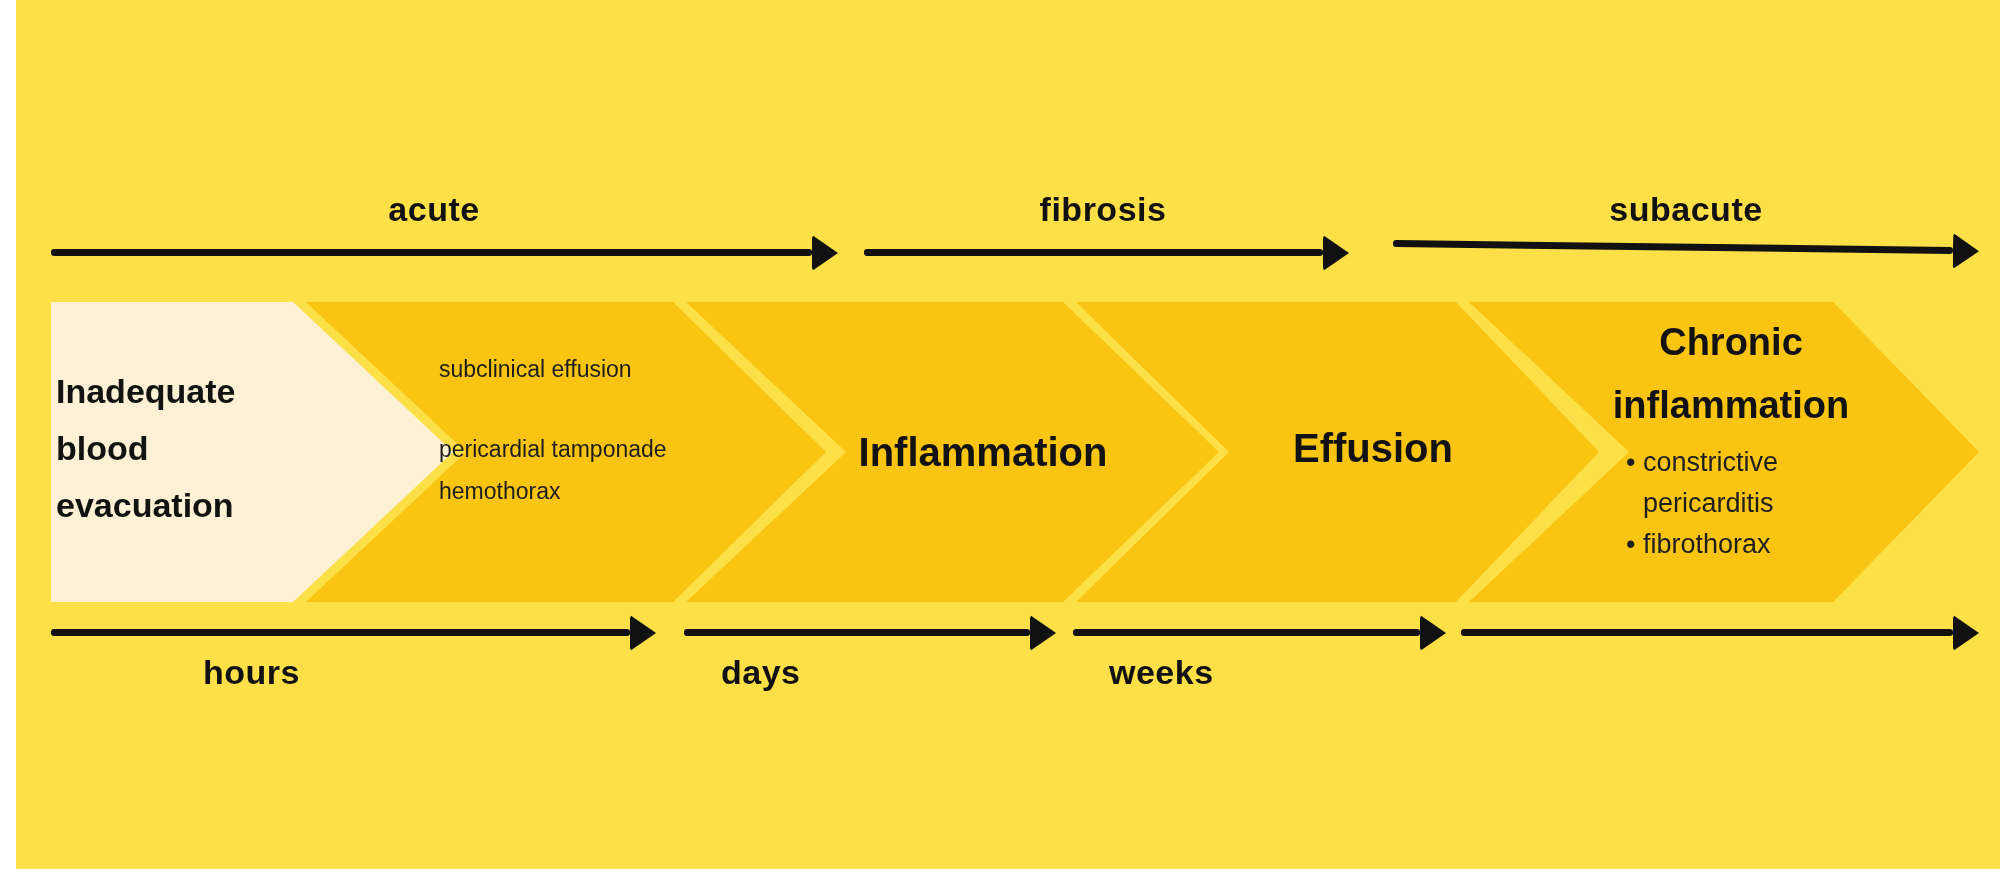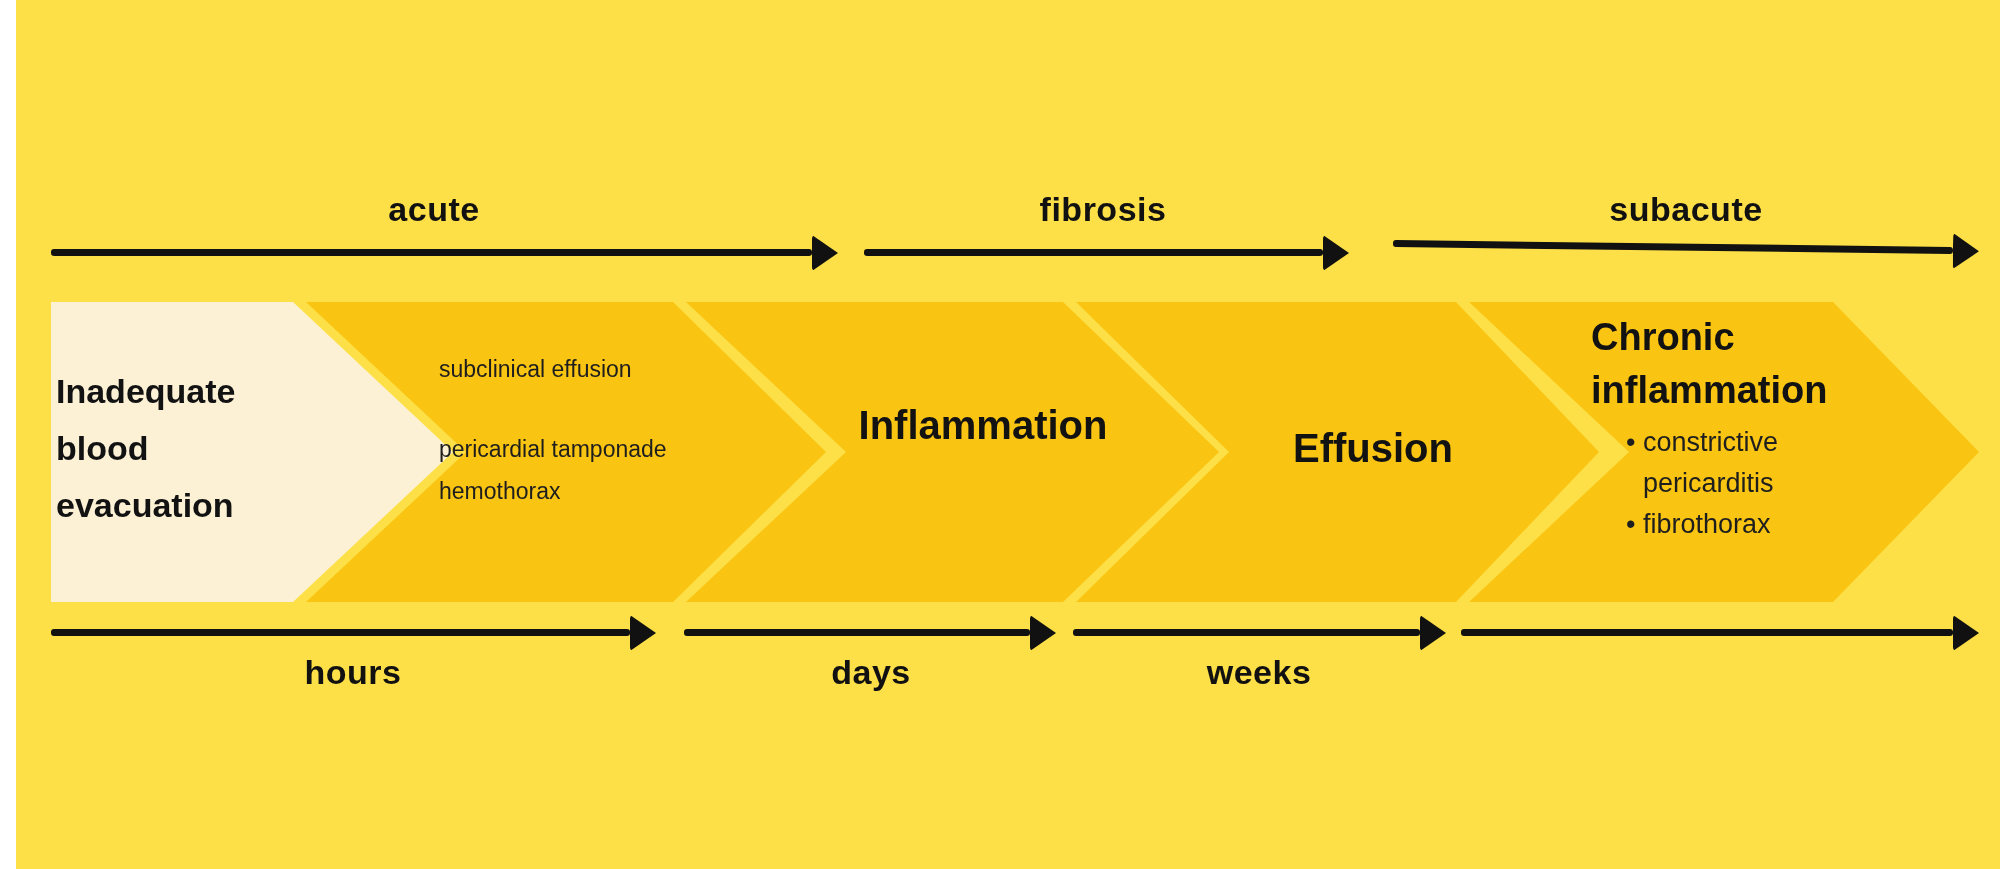--- a/index.html
+++ b/index.html
@@ -30,32 +30,32 @@
   .arrow.slant{transform:rotate(0.72deg);transform-origin:left center;}
   
   .chev{position:absolute;top:302px;height:300px;background:#F9C412;}
   .chev.cream{background:#FCF1D4;}
   
   .stage-text{position:absolute;color:#1E1E1E;}
   .t1{left:40px;top:363px;width:250px;font-size:34px;line-height:57px;font-weight:700;color:#121212;}
   .t2{left:423px;top:348px;width:330px;font-size:23px;line-height:42px;}
   .t2 .grp2{margin-top:38px;}
   .t-center{width:400px;font-size:40px;line-height:48px;font-weight:700;text-align:center;color:#121212;}
-  .t3{left:767px;top:401px;}
+  .t3{left:767px;top:428px;}
   .t4{left:1157px;top:424px;}
   .t5{left:1575px;top:311px;width:280px;}
-  .t5 .h{font-size:38px;line-height:53px;font-weight:700;color:#121212;}
+  .t5 .h{font-size:38px;line-height:63px;font-weight:700;color:#121212;text-align:center;}
   .t5 .bullets{margin-top:5px;padding-left:35px;font-size:27px;line-height:41px;}
   .bullet-item{position:relative;padding-left:17px;}
   .bullet-item::before{content:"\2022";position:absolute;left:0;top:0;}
   
   .time-label{
     position:absolute;top:651px;width:300px;height:42px;
     font-size:34px;line-height:42px;font-weight:700;color:#111;
-    text-align:center;letter-spacing:.5px;
+    letter-spacing:.5px;
   }
 </style>
 </head>
 <body>
 
 <div class="canvas">
 
   <div class="phase-label" style="left:268px">acute</div>
   <div class="phase-label" style="left:937px">fibrosis</div>
   <div class="phase-label" style="left:1520px">subacute</div>

